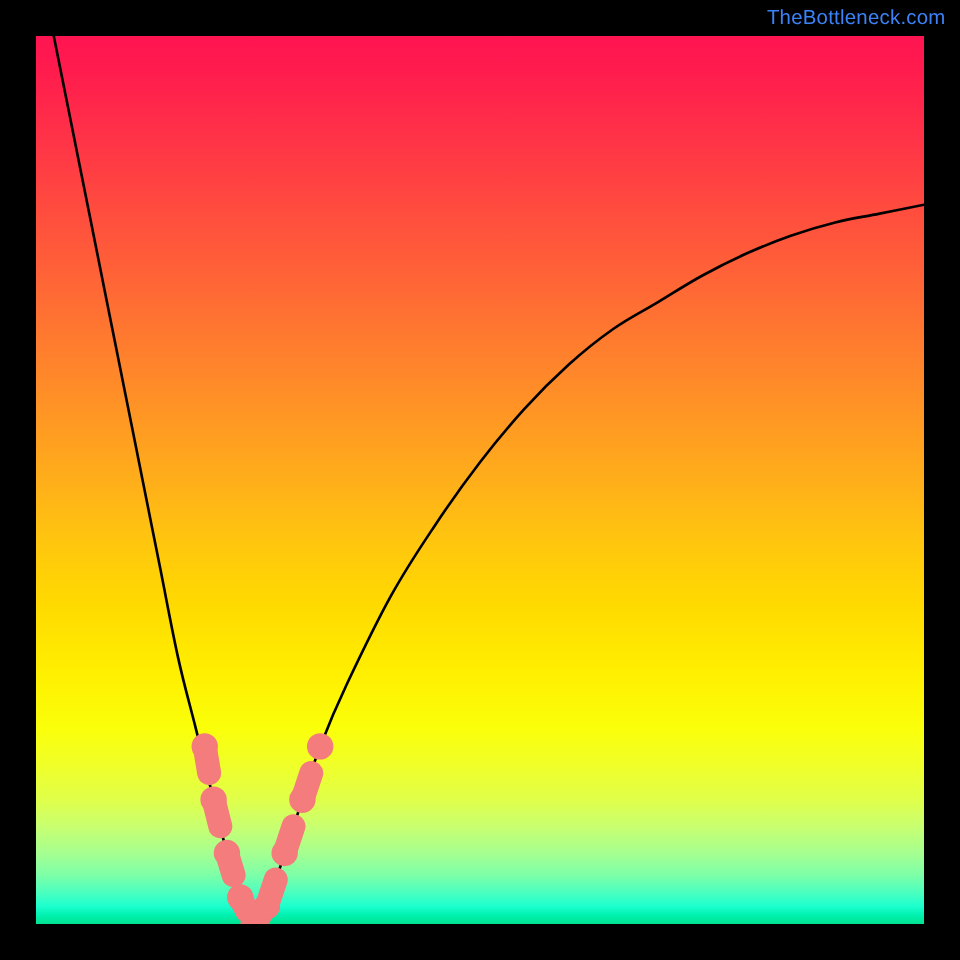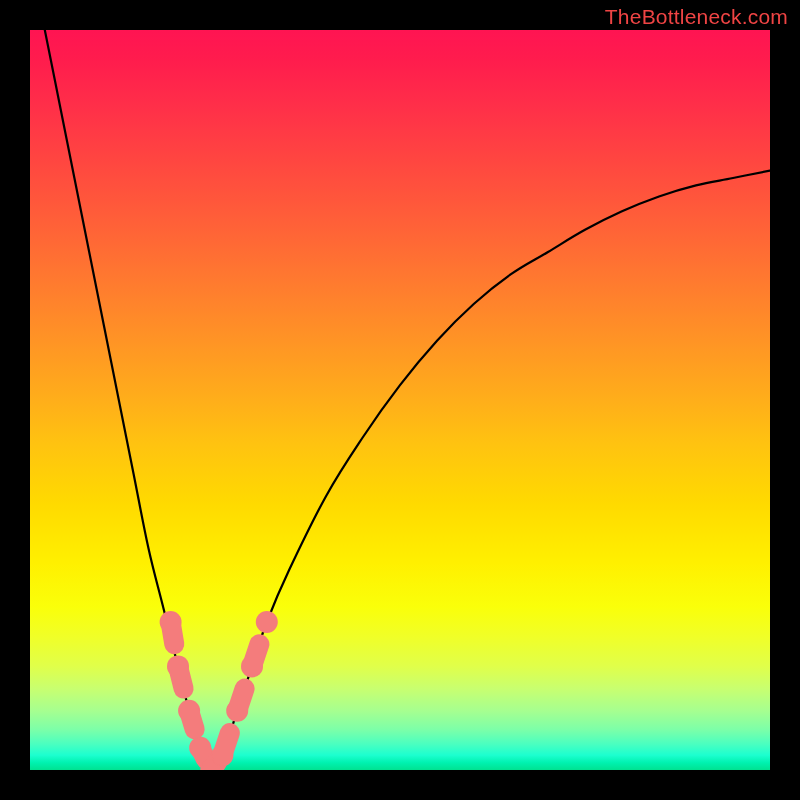--- a/index.html
+++ b/index.html
@@ -14,22 +14,22 @@
   .frame {
     width: 800px;
     height: 800px;
     position: relative;
     background: #000;
   }
   .watermark {
     position: absolute;
     top: 5px;
     right: 12px;
-    color: #ef4444;
-    font-size: 21px;
+    color: #3b82f6;
+    font-size: 17px;
     font-weight: 400;
     letter-spacing: 0.2px;
     z-index: 5;
   }
   .plot-area {
     position: absolute;
     left: 30px;
     top: 30px;
     width: 740px;
     height: 740px;

